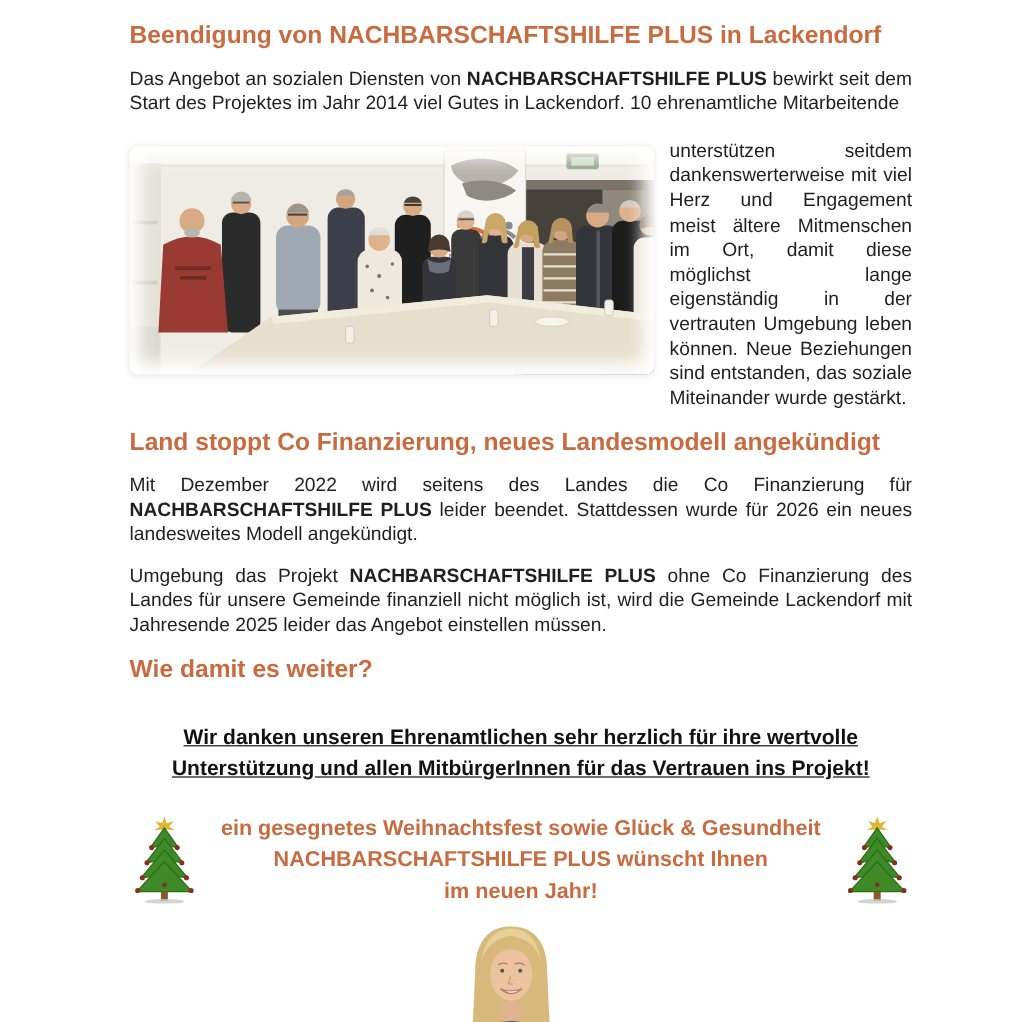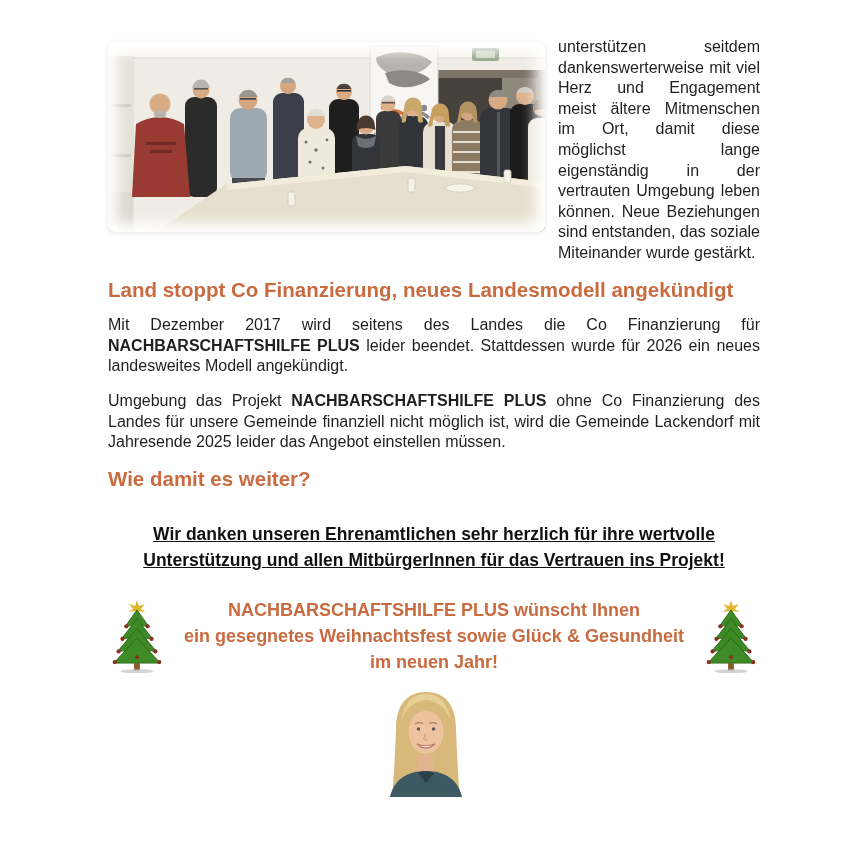--- a/index.html
+++ b/index.html
@@ -55,21 +55,23 @@
   .trunk{fill:var(--trunk-brown,#8a5a2b);}
   .portrait{width:112px;margin:12px 0 0 262px;}
   .portrait svg{display:block;}
 </style>
 </head>
 <body>
 
 <div class="page">
   <div class="content">
 
-
+    <h1 class="h-accent">Beendigung von NACHBARSCHAFTSHILFE PLUS in Lackendorf</h1>
+
+    <p class="body first"><span>Das Angebot an sozialen Diensten von </span><span class="b">NACHBARSCHAFTSHILFE PLUS</span><span> bewirkt seit dem Start des Projektes im Jahr 2014 viel Gutes in Lackendorf. 10 ehrenamtliche Mitarbeitende</span></p>
 
     <div class="photo-row">
       <div class="group-photo-frame">
         <svg width="437" height="190" viewBox="0 0 437 190" xmlns="http://www.w3.org/2000/svg">
 
           <rect width="437" height="190" fill="#efece5"></rect>
           <rect width="437" height="16" fill="#f7f5f0"></rect>
           <rect y="15" width="437" height="2" fill="#e2dfd7"></rect>
           <rect x="0" y="14" width="26" height="176" fill="#e4e1d9"></rect>
           <rect x="2" y="62" width="21" height="3" fill="#cfccc3"></rect>
@@ -222,21 +224,21 @@
             <ellipse cx="352" cy="146" rx="14" ry="4" fill="#f7f4ea" stroke="#d6cfbe" stroke-width="0.8"></ellipse>
             <rect x="396" y="128" width="7" height="13" rx="2" fill="#f4f1e8" stroke="#cfc8b6" stroke-width="0.8"></rect>
           </g>
         </svg>
         <div class="feather"></div>
       </div>
       <div class="beside-col">unterstützen seitdem dankenswerterweise mit viel Herz und Engagement meist ältere Mitmenschen im Ort, damit diese möglichst lange eigenständig in der vertrauten Umgebung leben können. Neue Beziehungen sind entstanden, das soziale Miteinander wurde gestärkt.</div>
     </div>
 
     <h2 class="h-accent h2-sp">Land stoppt Co Finanzierung, neues Landesmodell angekündigt</h2>
-    <p class="body"><span>Mit Dezember 2017 wird seitens des Landes die Co Finanzierung für </span><span class="b">NACHBARSCHAFTSHILFE PLUS</span><span> leider beendet. Stattdessen wurde für 2026 ein neues landesweites Modell angekündigt.</span></p>
+    <p class="body"><span>Mit Dezember 2022 wird seitens des Landes die Co Finanzierung für </span><span class="b">NACHBARSCHAFTSHILFE PLUS</span><span> leider beendet. Stattdessen wurde für 2026 ein neues landesweites Modell angekündigt.</span></p>
     <p class="body p3"><span>Umgebung das Projekt </span><span class="b">NACHBARSCHAFTSHILFE PLUS</span><span> ohne Co Finanzierung des Landes für unsere Gemeinde finanziell nicht möglich ist, wird die Gemeinde Lackendorf mit Jahresende 2025 leider das Angebot einstellen müssen.</span></p>
 
     <h2 class="h-accent h3-sp">Wie damit es weiter?</h2>
 
     <div class="thanks">Wir danken unseren Ehrenamtlichen sehr herzlich für ihre wertvolle Unterstützung und allen MitbürgerInnen für das Vertrauen ins Projekt!</div>
 
     <div class="greeting-row">
       <svg class="tree" viewBox="0 0 60 76" xmlns="http://www.w3.org/2000/svg">
         <g>
           <path class="star" d="M30,1 L32,7 L38,5 L34,10 L39,13 L32,12.5 L30,18 L28,12.5 L21,13 L26,10 L22,5 L28,7 Z"></path>
@@ -253,22 +255,22 @@
           <circle class="ornament" cx="11" cy="54" r="2.2"></circle>
             <circle class="ornament" cx="49" cy="54" r="2.2"></circle>
           <circle class="ornament" cx="7" cy="65" r="2.2"></circle>
             <circle class="ornament" cx="53" cy="65" r="2.2"></circle>
           <circle class="ornament" cx="30" cy="60" r="2"></circle>
         </g>
         <rect class="trunk" x="27" y="66" width="6" height="8"></rect>
         <ellipse cx="30" cy="74.5" rx="17" ry="2.2" fill="#c9c9c9" opacity="0.8"></ellipse>
       </svg>
       <div class="greeting-center">
+        <div>ein gesegnetes Weihnachtsfest sowie Glück &amp; Gesundheit</div>
         <div>NACHBARSCHAFTSHILFE PLUS wünscht Ihnen</div>
-        <div>ein gesegnetes Weihnachtsfest sowie Glück &amp; Gesundheit</div>
         <div>im neuen Jahr!</div>
       </div>
       <svg class="tree" viewBox="0 0 60 76" xmlns="http://www.w3.org/2000/svg">
         <g>
           <path class="star" d="M30,1 L32,7 L38,5 L34,10 L39,13 L32,12.5 L30,18 L28,12.5 L21,13 L26,10 L22,5 L28,7 Z"></path>
         </g>
         <polygon class="tree-green tree-green-dark" stroke-width="1" points="30,11 42,28 34,27 38,32 22,32 26,27 18,28"></polygon>
         <polygon class="tree-green tree-green-dark" stroke-width="1" points="30,20 46,41 38,40 42,45 18,45 22,40 14,41"></polygon>
         <polygon class="tree-green tree-green-dark" stroke-width="1" points="30,30 50,54 41,53 45,58 15,58 19,53 10,54"></polygon>
         <polygon class="tree-green tree-green-dark" stroke-width="1" points="30,40 54,66 6,66"></polygon>

